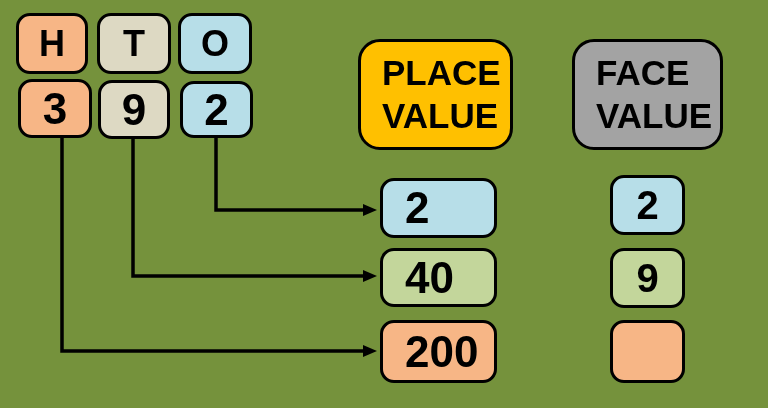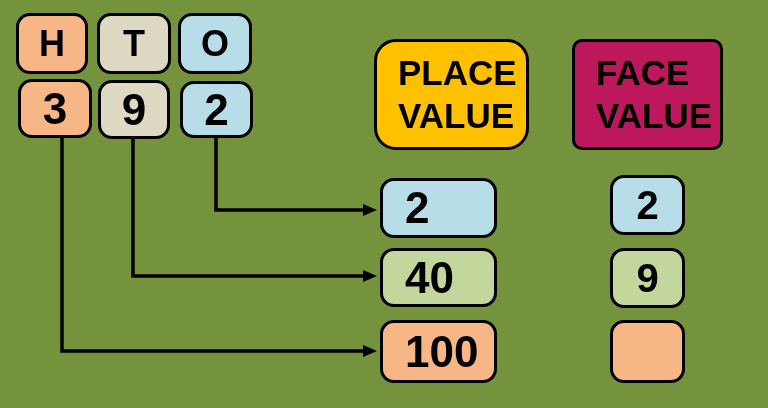--- a/index.html
+++ b/index.html
@@ -37,21 +37,21 @@
   .b-2 { left: 180px; top: 81px; width: 73px; height: 57px; }
   
   .header {
     position: absolute; top: 39px; height: 111px;
     box-sizing: border-box;
     border: 3.5px solid #000; border-radius: 22px;
     display: flex; flex-direction: column; justify-content: center;
     padding-left: 21px;
     font-weight: bold; font-size: 35px; line-height: 1.22; color: #000;
   }
-  .h-place { left: 374px; width: 155px; }
+  .h-place { left: 358px; width: 155px; }
   .h-face  { left: 572px; width: 151px; }
   
   .pv {
     left: 380px; width: 117px;
     justify-content: flex-start; padding-left: 22px;
     font-size: 44px;
   }
   .pv-1 { top: 178px; height: 60px; }
   .pv-2 { top: 248px; height: 59px; }
   .pv-3 { top: 320px; height: 63px; }
@@ -83,26 +83,26 @@
 
   <div class="box digit b-3" style="background: rgb(247, 182, 134);">3</div>
   <div class="box digit b-9" style="background: rgb(221, 217, 195);">9</div>
   <div class="box digit b-2" style="background: rgb(183, 222, 232);">2</div>
 
   <div class="header h-place" style="background: rgb(255, 192, 0);">
     <span>PLACE</span>
     <span>VALUE</span>
   </div>
 
-  <div class="header h-face" style="background: #be185d; border-radius: 10px;">
+  <div class="header h-face" style="background: #a3a3a3;">
     <span>FACE</span>
     <span>VALUE</span>
   </div>
 
   <div class="box pv pv-1" style="background: rgb(183, 222, 232);">2</div>
   <div class="box pv pv-2" style="background: rgb(195, 214, 155);">40</div>
-  <div class="box pv pv-3" style="background: rgb(247, 182, 134);">100</div>
+  <div class="box pv pv-3" style="background: rgb(247, 182, 134);">200</div>
 
   <div class="box fv fv-1" style="background: rgb(183, 222, 232);">2</div>
   <div class="box fv fv-2" style="background: rgb(195, 214, 155);">9</div>
   <div class="box fv fv-3" style="background: rgb(247, 182, 134);"></div>
 
 </div>
 
 </body></html>

